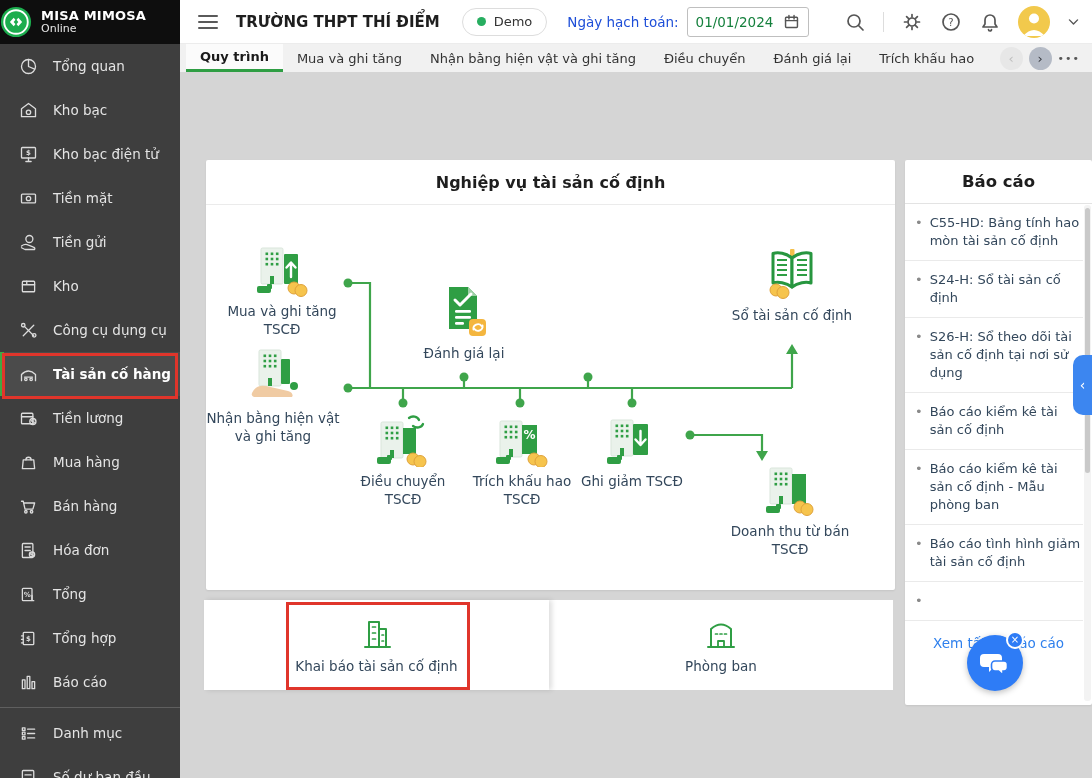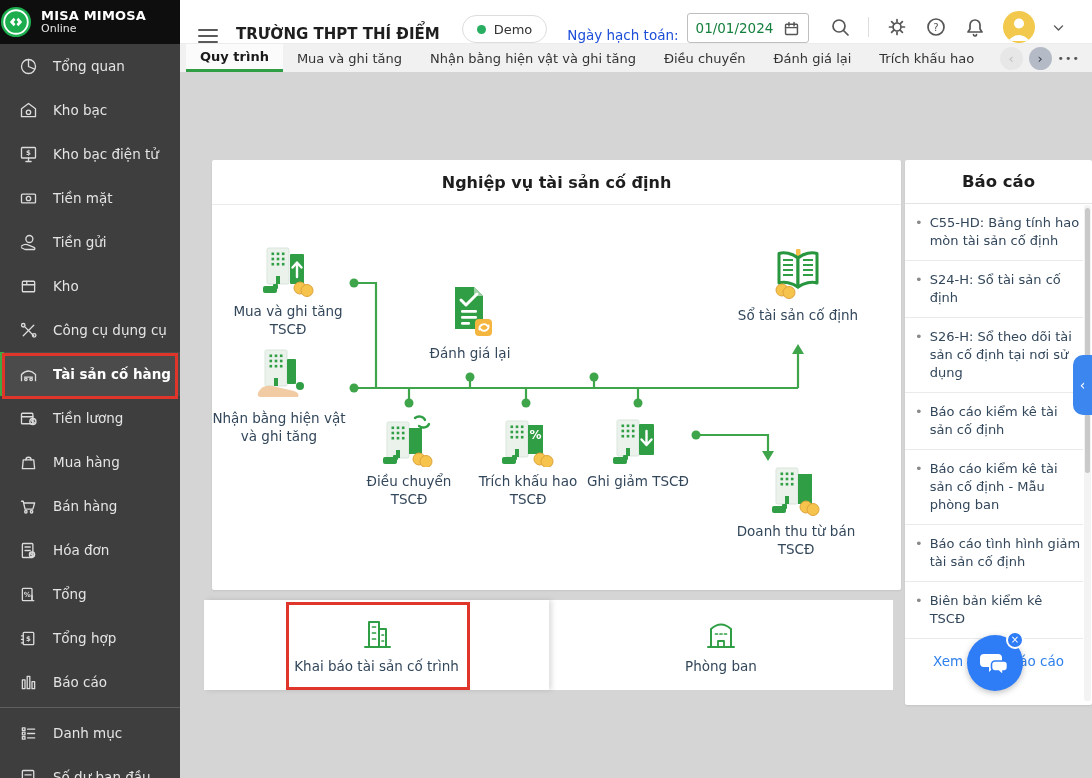--- a/index.html
+++ b/index.html
@@ -15,21 +15,21 @@
   .brand-sub{color:#E8E8E8;font-size:11px;}
   .nav{position:absolute;top:44px;left:0;right:0;}
   .nav-item{height:44px;display:flex;align-items:center;padding-left:18px;cursor:pointer;color:#E4E4E4;font-size:13.5px;}
   .nav-item svg{width:21px;height:21px;flex:0 0 21px;margin-right:14px;}
   .nav-item.selected{background:#4B4B4B;color:#fff;font-weight:bold;border-left:4px solid #3FA844;padding-left:14px;}
   .nav-divider{border-top:1px solid #5F5F5F;margin:3px 0;}
   .sideicon{stroke:#DCDCDC;fill:none;stroke-width:1.5;stroke-linecap:round;stroke-linejoin:round;}
   .sideicon text{fill:#DCDCDC;stroke:none;font-size:8px;font-weight:bold;}
 
   
-  .topbar{position:absolute;left:180px;top:0;width:912px;height:44px;background:#fff;display:flex;align-items:flex-end;padding:0 27px 0 18px;border-bottom:1px solid #ECECEC;}
+  .topbar{position:absolute;left:180px;top:0;width:912px;height:44px;background:#fff;display:flex;align-items:center;padding:0 12px 0 18px;border-bottom:1px solid #ECECEC;}
   .hamburger{width:20px;height:14px;display:flex;flex-direction:column;justify-content:space-between;cursor:pointer;}
   .hamburger span{display:block;height:2px;background:#5A5A5A;border-radius:1px;}
   .tb-title{font-size:15px;font-weight:bold;color:#1E1E1E;margin-left:18px;white-space:nowrap;}
   .demo-pill{margin-left:22px;height:28px;border:1px solid #DDD;border-radius:14px;display:flex;align-items:center;padding:0 14px;font-size:13px;color:#333;}
   .demo-dot{width:9px;height:9px;border-radius:50%;background:#27AE60;margin-right:8px;}
   .date-label{margin-left:20px;font-size:13.5px;color:#1d4ed8;white-space:nowrap;}
   .date-box{margin-left:8px;height:30px;width:122px;border:1px solid #BFBFBF;border-radius:3px;display:flex;align-items:center;padding:0 8px;font-size:13.5px;color:#15803d;background:#fff;}
   .date-box .dval{flex:1;}
   .tb-icons{margin-left:auto;display:flex;align-items:center;gap:17px;}
   .tb-icons svg{display:block;}
@@ -41,21 +41,21 @@
   .tabbar{position:absolute;left:180px;top:44px;width:912px;height:28px;background:#F1F1F1;display:flex;align-items:stretch;padding-left:6px;}
   .tab{display:flex;align-items:center;padding:0 14px;font-size:13px;color:#333;cursor:pointer;white-space:nowrap;}
   .tab.active{background:#FBFBFB;font-weight:bold;color:#1A1A1A;border-bottom:3px solid #2F9E44;}
   .tab-nav{margin-left:auto;display:flex;align-items:center;gap:6px;padding-right:12px;}
   .tnav-btn{width:23px;height:23px;border-radius:50%;display:flex;align-items:center;justify-content:center;font-size:13px;cursor:pointer;}
   .tnav-btn.prev{background:#E7E7E7;color:#BDBDBD;}
   .tnav-btn.next{background:#B5BBC6;color:#35383F;}
   .tnav-more{color:#555;font-size:11px;letter-spacing:1px;cursor:pointer;}
 
   
-  .main-card{position:absolute;left:212px;top:160px;width:689px;height:430px;background:#fff;border-radius:2px;box-shadow:0 1px 2px rgba(0,0,0,.08);}
+  .main-card{position:absolute;left:206px;top:160px;width:689px;height:430px;background:#fff;border-radius:2px;box-shadow:0 1px 2px rgba(0,0,0,.08);}
   .main-card-title{height:45px;line-height:45px;text-align:center;font-size:16px;font-weight:bold;color:#1E1E1E;border-bottom:1px solid #EBEBEB;}
   .diagram{position:relative;width:689px;height:385px;}
   .node{position:absolute;text-align:center;}
   .node svg{display:block;margin:0 auto;}
   .nlabel{margin-top:5px;font-size:13.5px;line-height:1.35;color:#33475B;white-space:pre-line;}
 
   .shortcut-card{position:absolute;top:600px;height:90px;background:#fff;display:flex;flex-direction:column;align-items:center;justify-content:center;cursor:pointer;}
   .shortcut-card .slabel{margin-top:6px;font-size:13.5px;color:#33475B;}
   #shortcut-left{left:204px;width:345px;box-shadow:3px 0 5px rgba(0,0,0,.13);z-index:2;}
   #shortcut-right{left:549px;width:344px;z-index:1;}
@@ -461,21 +461,21 @@
     </div>
   </div>
 
   <div class="shortcut-card" id="shortcut-left">
     <svg width="36" height="36" viewBox="0 0 36 36" fill="none" stroke="#2F9E44" stroke-width="2" stroke-linecap="round" stroke-linejoin="round">
       <path d="M10 31 V6 h10 v25"></path>
         <path d="M20 13 h7 v18"></path>
         <path d="M6 31 h25"></path>
       <path d="M13.5 11 h3 M13.5 17 h3 M13.5 23 h3 M23 19 h1.5 M23 25 h1.5" stroke-width="1.7"></path>
     </svg>
-    <div class="slabel">Khai báo tài sản cố trình</div>
+    <div class="slabel">Khai báo tài sản cố định</div>
   </div>
   <div class="shortcut-card" id="shortcut-right">
     <svg width="36" height="36" viewBox="0 0 36 36" fill="none" stroke="#2F9E44" stroke-width="2" stroke-linecap="round" stroke-linejoin="round">
       <path d="M8 31 V13 q10 -9 20 0 v18"></path>
         <path d="M5 31 h26"></path>
       <path d="M15 31 v-6 h6 v6" stroke-width="1.8"></path>
       <path d="M12.5 18 h2 M17 18 h2 M21.5 18 h2" stroke-width="1.7"></path>
     </svg>
     <div class="slabel">Phòng ban</div>
   </div>
@@ -502,21 +502,20 @@
       <div class="report-item">
           <span class="bullet">•</span>
           <span class="rtext">Báo cáo kiểm kê tài sản cố định - Mẫu phòng ban</span>
         </div>
       <div class="report-item">
           <span class="bullet">•</span>
           <span class="rtext">Báo cáo tình hình giảm tài sản cố định</span>
         </div>
       <div class="report-item">
           <span class="bullet">•</span>
-          <span class="rtext">Biên bản kiểm kê TSCĐ</span>
         </div>
     </div>
     <div class="view-all">Xem tất cả báo cáo</div>
     <div class="panel-scroll">
         <div class="panel-thumb"></div>
       </div>
   </div>
 
   <div class="collapse-tab">‹</div>
 

